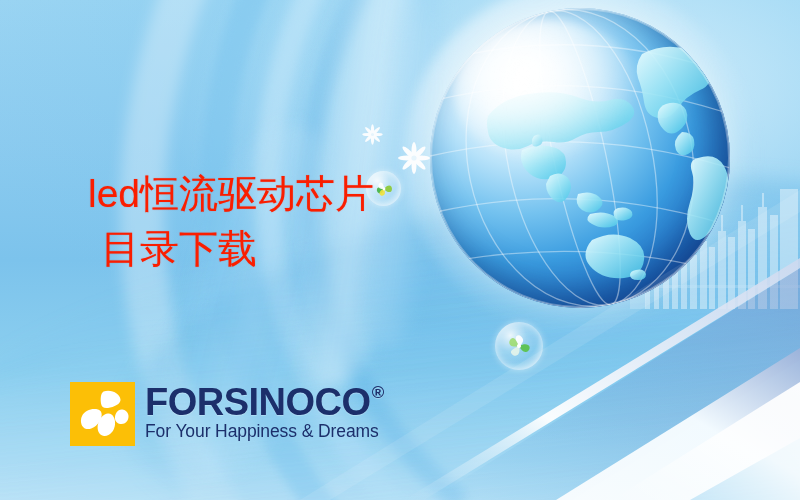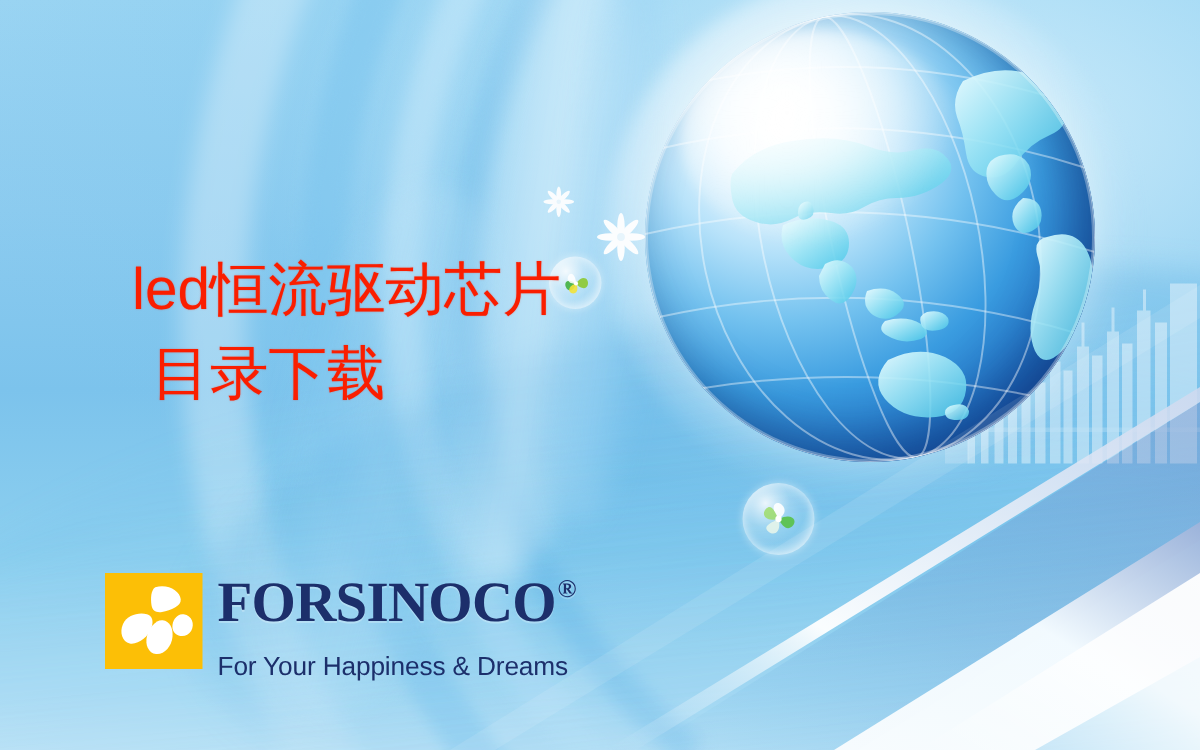--- a/index.html
+++ b/index.html
@@ -284,36 +284,36 @@
     margin-top: 1px;
   }
   .logo-word {
     display: flex;
     align-items: flex-start;
     color: #1c2f6b;
     font-weight: bold;
     font-size: 38px;
     line-height: 38px;
     letter-spacing: -0.5px;
-    font-family: Liberation Serif, serif;
+    font-family: Liberation Sans, sans-serif;
     text-shadow: 0 1px 0 rgba(255,255,255,0.25);
     justify-content: flex-end;
   }
   .logo-reg {
     font-size: 17px;
     line-height: 17px;
     margin-top: 1px;
     margin-left: 1px;
     font-weight: bold;
   }
   .logo-tag {
     color: #1c2f6b;
     font-size: 17.5px;
     line-height: 20px;
-    margin-top: 13px;
+    margin-top: 0;
     letter-spacing: -0.1px;
     font-family: "Liberation Sans", "DejaVu Sans", sans-serif;
   }
 </style>
 </head>
 <body>
 
 <div id="stage">
 
   <div class="bg-base"></div>

